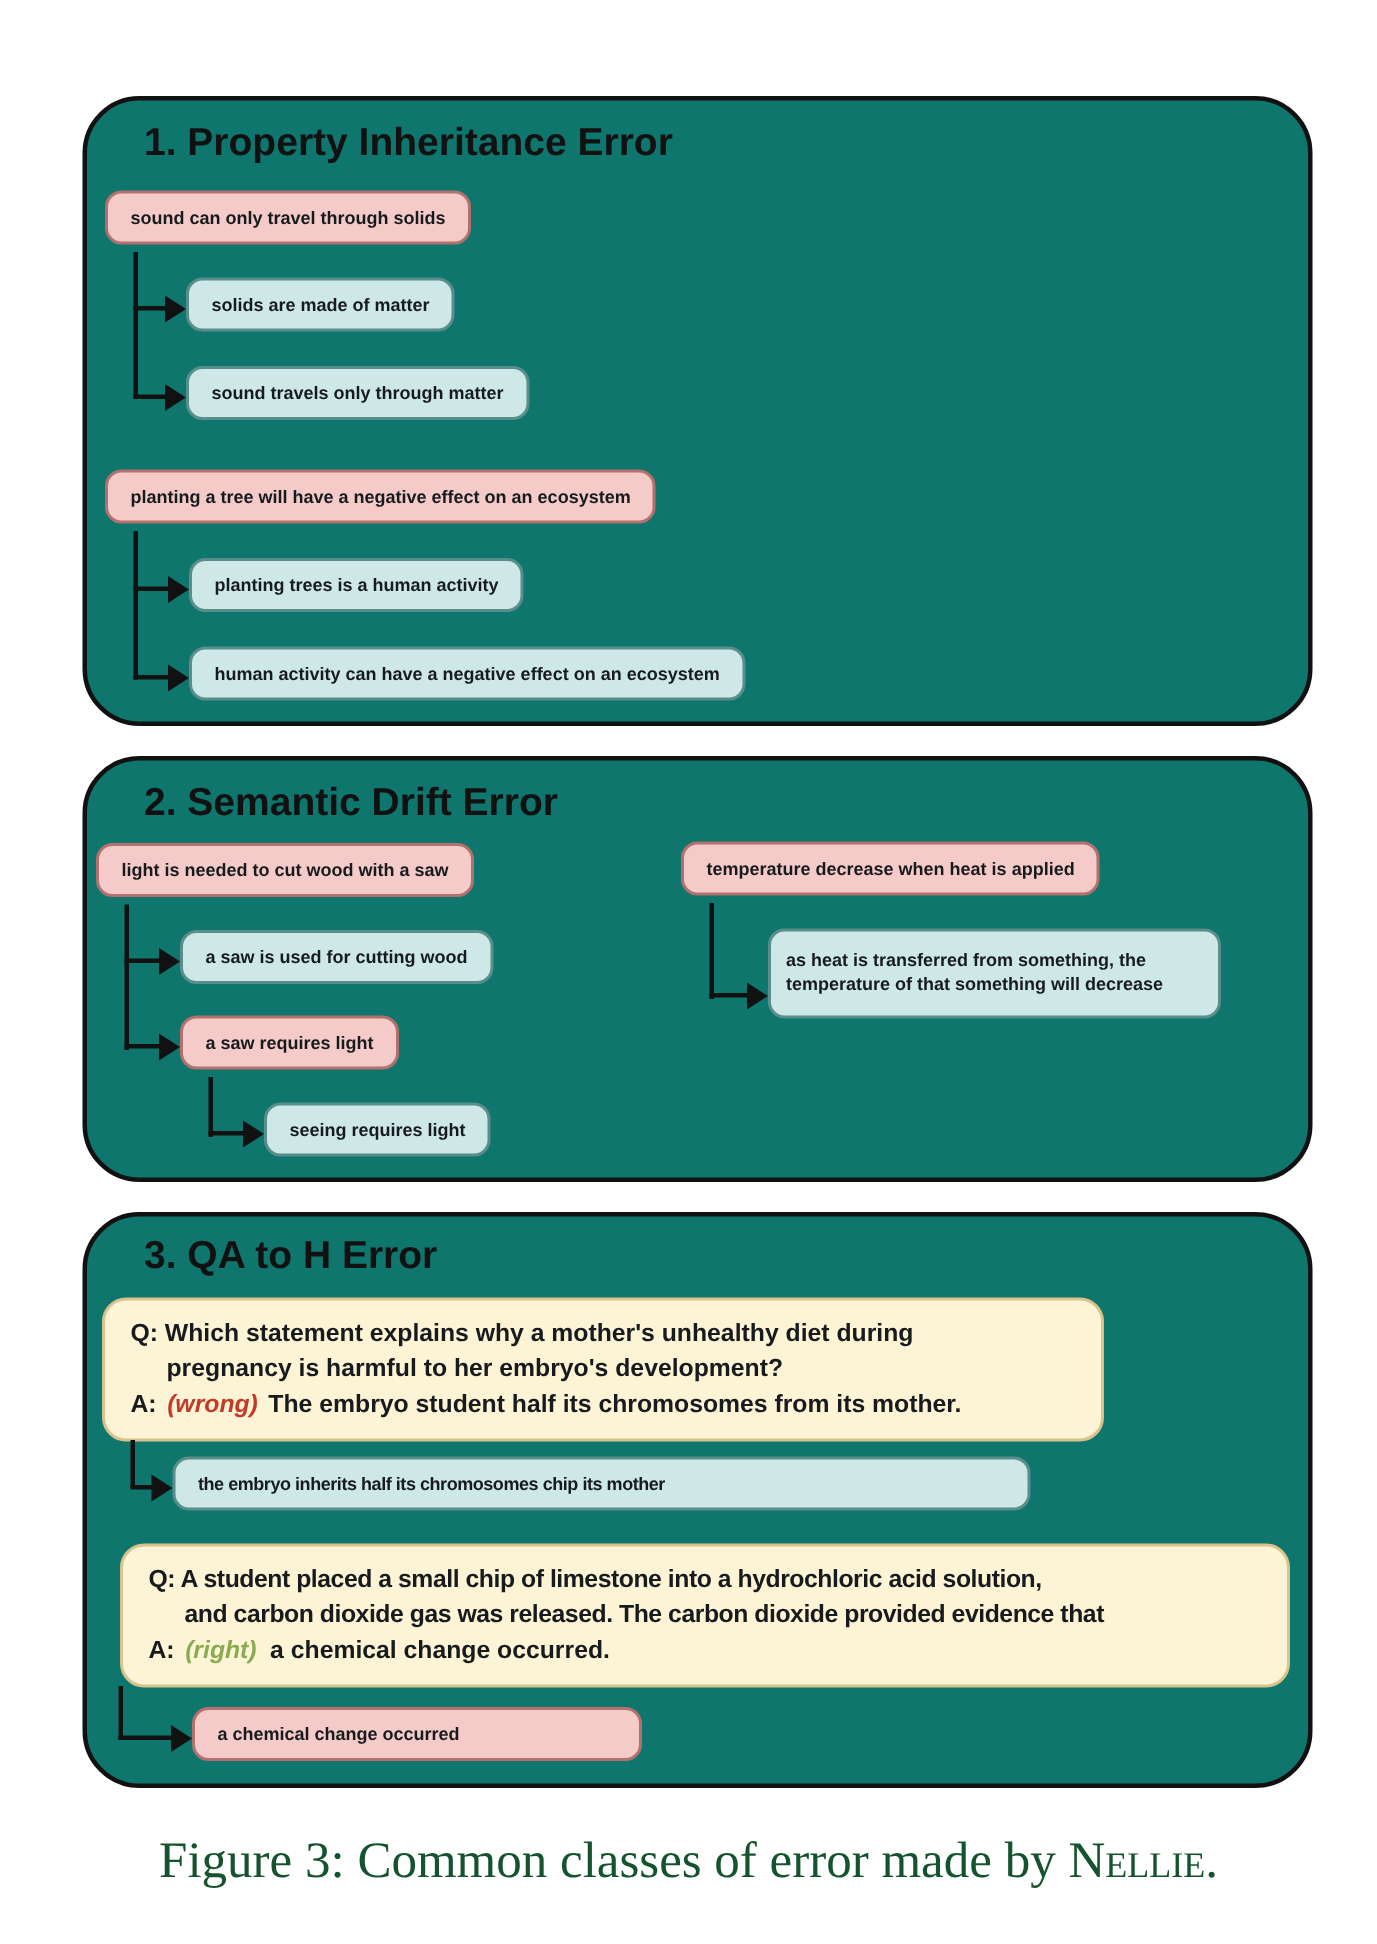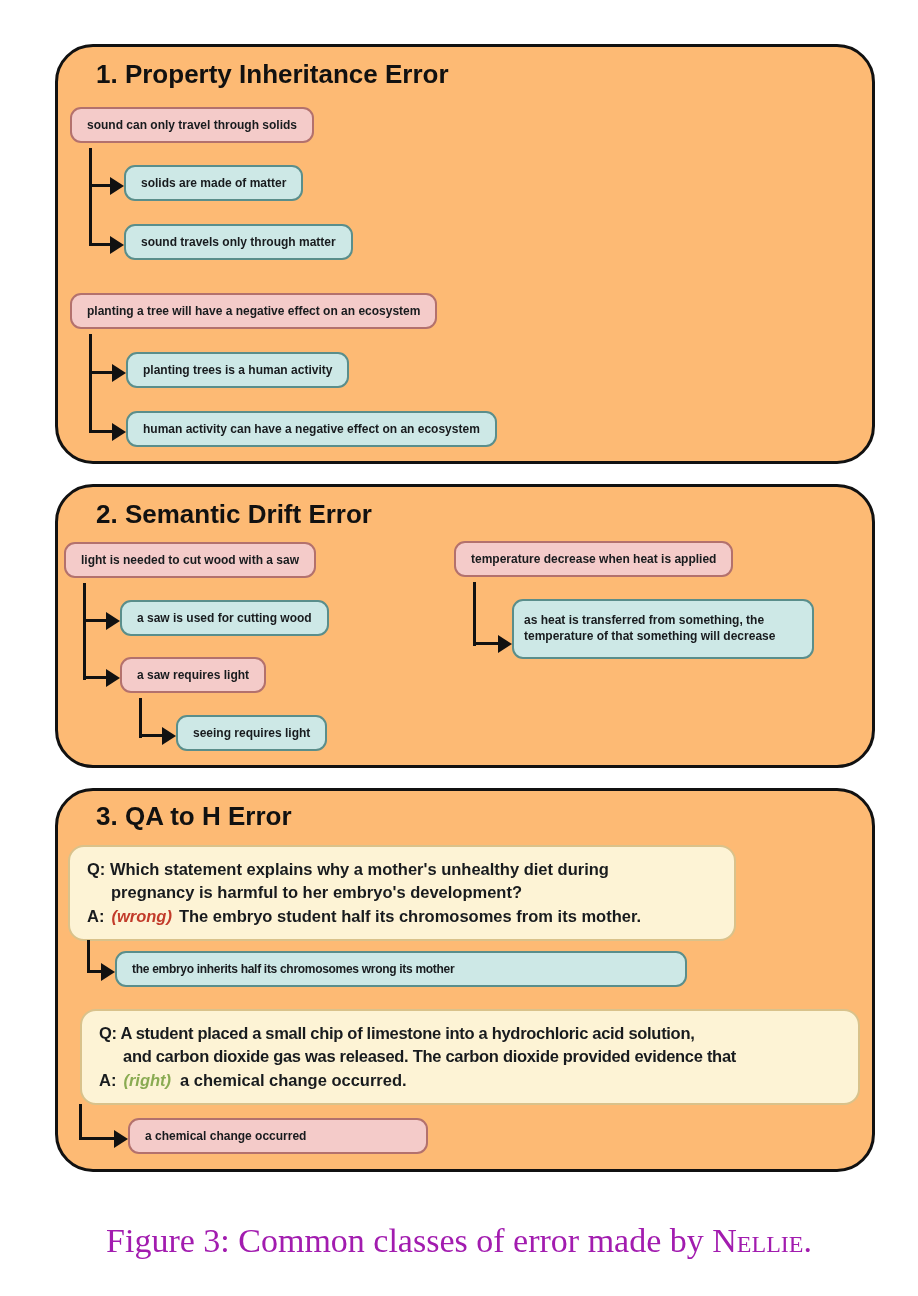--- a/index.html
+++ b/index.html
@@ -1,19 +1,19 @@
 <!DOCTYPE html>
 <html><head>
 <meta charset="utf-8">
 <style>
   html,body{margin:0;padding:0;background:#ffffff;}
   .page{position:relative;width:918px;height:1296px;background:#ffffff;overflow:hidden;
         font-family:"Liberation Sans",sans-serif;}
   .panel{position:absolute;left:55px;width:820px;border:3px solid #111;border-radius:38px;
-         background:#fdba74;box-sizing:border-box;}
+         background:#0f766e;box-sizing:border-box;margin-top:20px;}
   .panel1{top:44px;height:420px;}
   .panel2{top:484px;height:284px;}
   .panel3{top:788px;height:384px;}
   .ptitle{position:absolute;left:38px;top:12px;font-weight:bold;font-size:26px;color:#111;}
   .box{position:absolute;border:2.5px solid;border-radius:11px;padding:9px 15px;
        font-weight:bold;font-size:12px;color:#181b1e;white-space:nowrap;background:#fff;
        box-sizing:border-box;}
   .red{background:#f4cbc9;border-color:#b3716d;}
   .teal{background:#cde8e6;border-color:#5a8e8b;}
   .qa{background:#fdf3d5;border-color:#d9c28b;border-radius:16px;white-space:normal;
@@ -24,21 +24,21 @@
   .wrap{white-space:normal;line-height:1.32;}
   .tight{letter-spacing:-0.3px;}
   .wrong{color:#c23b2a;font-style:italic;margin:0 7px;}
   .rightv{color:#8aab52;font-style:italic;margin:0 9px 0 7px;}
   .vline,.hline{position:absolute;background:#111;}
   .vline{width:3px;}
   .hline{height:3px;}
   .arr{position:absolute;width:0;height:0;border-top:9px solid transparent;
        border-bottom:9px solid transparent;border-left:14px solid #111;}
   .caption{position:absolute;top:1222px;left:0;width:100%;text-align:center;
-           font-family:"Liberation Serif",serif;font-size:34px;color:#a21caf;}
+           font-family:"Liberation Serif",serif;font-size:34px;color:#14532d;}
   .smallcaps{font-variant:small-caps;}
 </style>
 </head>
 <body>
 
 <div class="page">
 
   <div class="panel panel1">
     <div class="ptitle">1. Property Inheritance Error</div>
 
@@ -100,21 +100,21 @@
     <div class="box qa" style="left:10px;top:54px;width:668px;">
       <div class="qaline">Q: Which statement explains why a mother's unhealthy diet during</div>
       <div class="qaline qindent">pregnancy is harmful to her embryo's development?</div>
       <div class="qaline"><span>A:</span><span class="wrong">(wrong)</span><span>The embryo student half its chromosomes from its mother.</span></div>
     </div>
 
     <div class="vline" style="left:29px;top:149px;height:32px;"></div>
     <div class="hline" style="left:29px;top:179px;width:16px;"></div>
     <div class="arr" style="left:43px;top:172px;"></div>
 
-    <div class="box teal center tight" style="left:57px;top:160px;width:572px;">the embryo inherits half its chromosomes wrong its mother</div>
+    <div class="box teal center tight" style="left:57px;top:160px;width:572px;">the embryo inherits half its chromosomes chip its mother</div>
 
     <div class="box qa" style="left:22px;top:218px;width:780px;">
       <div class="qaline tight">Q: A student placed a small chip of limestone into a hydrochloric acid solution,</div>
       <div class="qaline qindent tight">and carbon dioxide gas was released. The carbon dioxide provided evidence that</div>
       <div class="qaline"><span>A:</span><span class="rightv">(right)</span><span>a chemical change occurred.</span></div>
     </div>
 
     <div class="vline" style="left:21px;top:313px;height:36px;"></div>
     <div class="hline" style="left:21px;top:346px;width:36px;"></div>
     <div class="arr" style="left:56px;top:339px;"></div>

